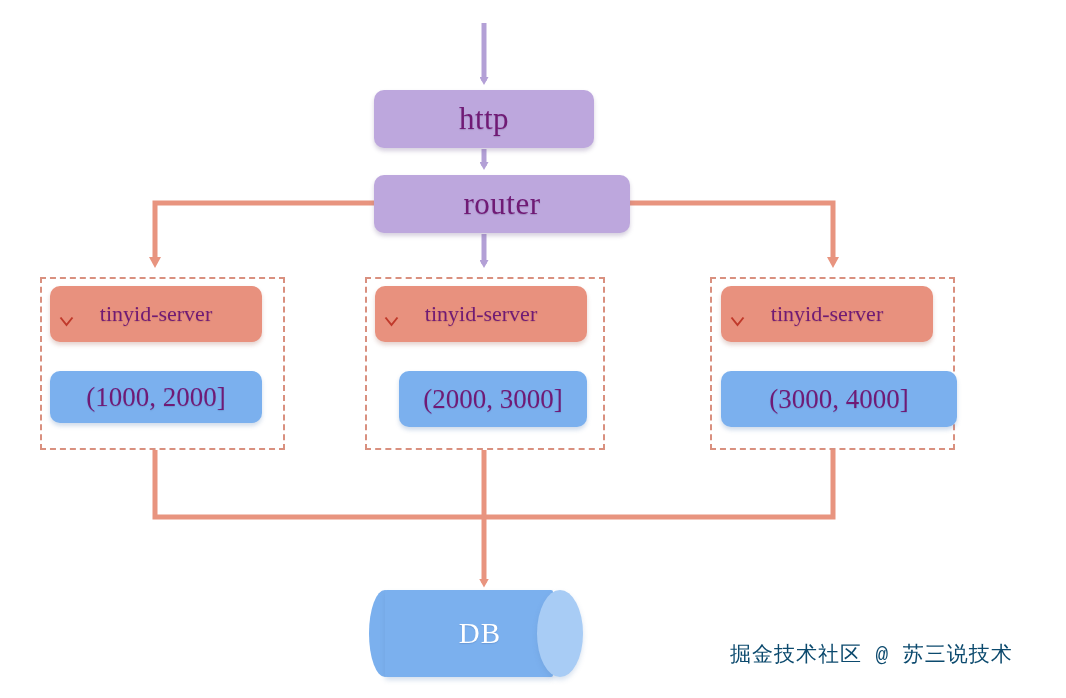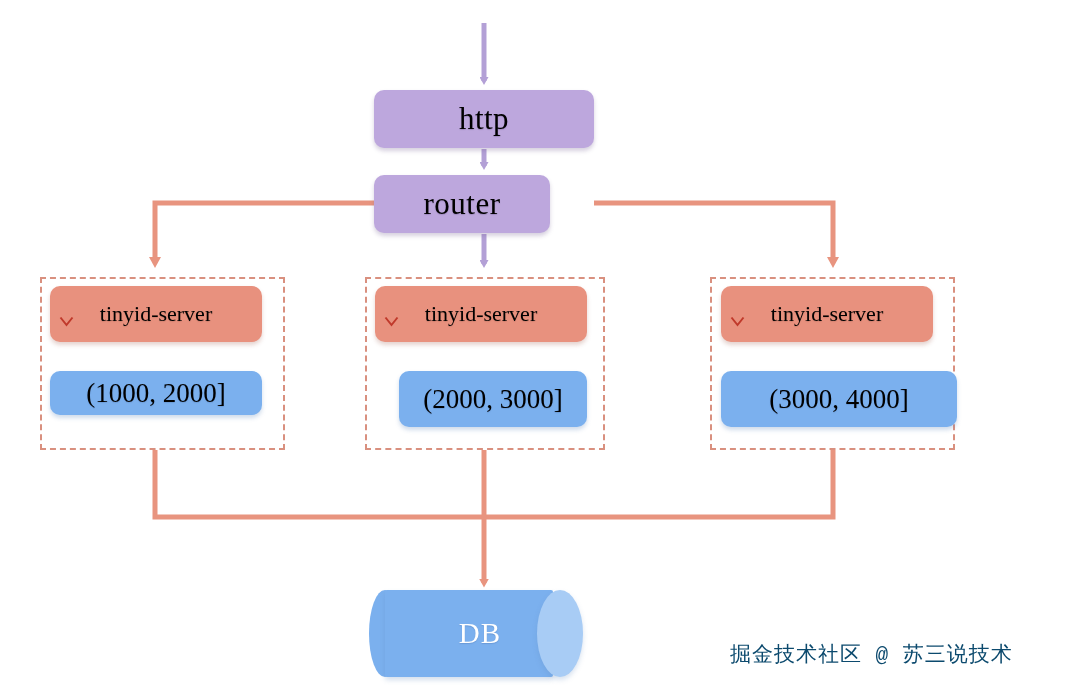--- a/index.html
+++ b/index.html
@@ -8,21 +8,21 @@
     font-family:"Liberation Serif", serif;
     overflow:hidden;
     position:relative;
   }
   #stage{position:relative;width:1066px;height:698px;background:#fff;}
   #wires{position:absolute;left:0;top:0;width:1066px;height:698px;}
 
   .node{
     position:absolute;
     display:flex;align-items:center;justify-content:center;
-    color:#000000;
+    color:#701a75;
     text-align:center;
     box-sizing:border-box;
     border-radius:10px;
     user-select:none;
   }
   .node-purple{
     background:#bda7dd;
     box-shadow:0 3px 4px rgba(120,100,150,.30);
     font-size:31px;
     letter-spacing:.5px;
@@ -139,34 +139,34 @@
       <path d="M155,450 L155,517 L833,517 L833,450" fill="none" stroke="#e8947f" stroke-width="5"></path>
       <line x1="484" y1="450" x2="484" y2="517" stroke="#e8947f" stroke-width="5"></line>
       <line x1="484" y1="517" x2="484" y2="583" stroke="#e8947f" stroke-width="5" marker-end="url(#arrow-salmon-sm)"></line>
     </g>
   </svg>
 
   <div class="node node-purple" style="left:374px;top:90px;width:220px;height:58px;">
     <span>http</span>
   </div>
 
-  <div class="node node-purple" style="left:374px;top:175px;width:176px;height:58px;">
+  <div class="node node-purple" style="left:374px;top:175px;width:256px;height:58px;">
     <span>router</span>
   </div>
 
   <div class="group-box" style="left:40px;top:277px;width:245px;height:173px;"></div>
   <div class="node node-salmon" style="left:50px;top:286px;width:212px;height:56px;">
     <span>tinyid-server</span>
     <span class="chev" style="left:9px;top:30px;">
       <svg width="15" height="11" viewBox="0 0 15 11" xmlns="http://www.w3.org/2000/svg">
         <path d="M1.5,1.5 L7.5,9 L13.5,1.5" fill="none" stroke="#c0392b" stroke-width="2"></path>
       </svg>
     </span>
   </div>
-  <div class="node node-blue" style="left:50px;top:371px;width:212px;height:44px;">
+  <div class="node node-blue" style="left:50px;top:371px;width:212px;height:52px;">
     <span>(1000, 2000]</span>
   </div>
 
   <div class="group-box" style="left:365px;top:277px;width:240px;height:173px;"></div>
   <div class="node node-salmon" style="left:375px;top:286px;width:212px;height:56px;">
     <span>tinyid-server</span>
     <span class="chev" style="left:9px;top:30px;">
       <svg width="15" height="11" viewBox="0 0 15 11" xmlns="http://www.w3.org/2000/svg">
         <path d="M1.5,1.5 L7.5,9 L13.5,1.5" fill="none" stroke="#c0392b" stroke-width="2"></path>
       </svg>

